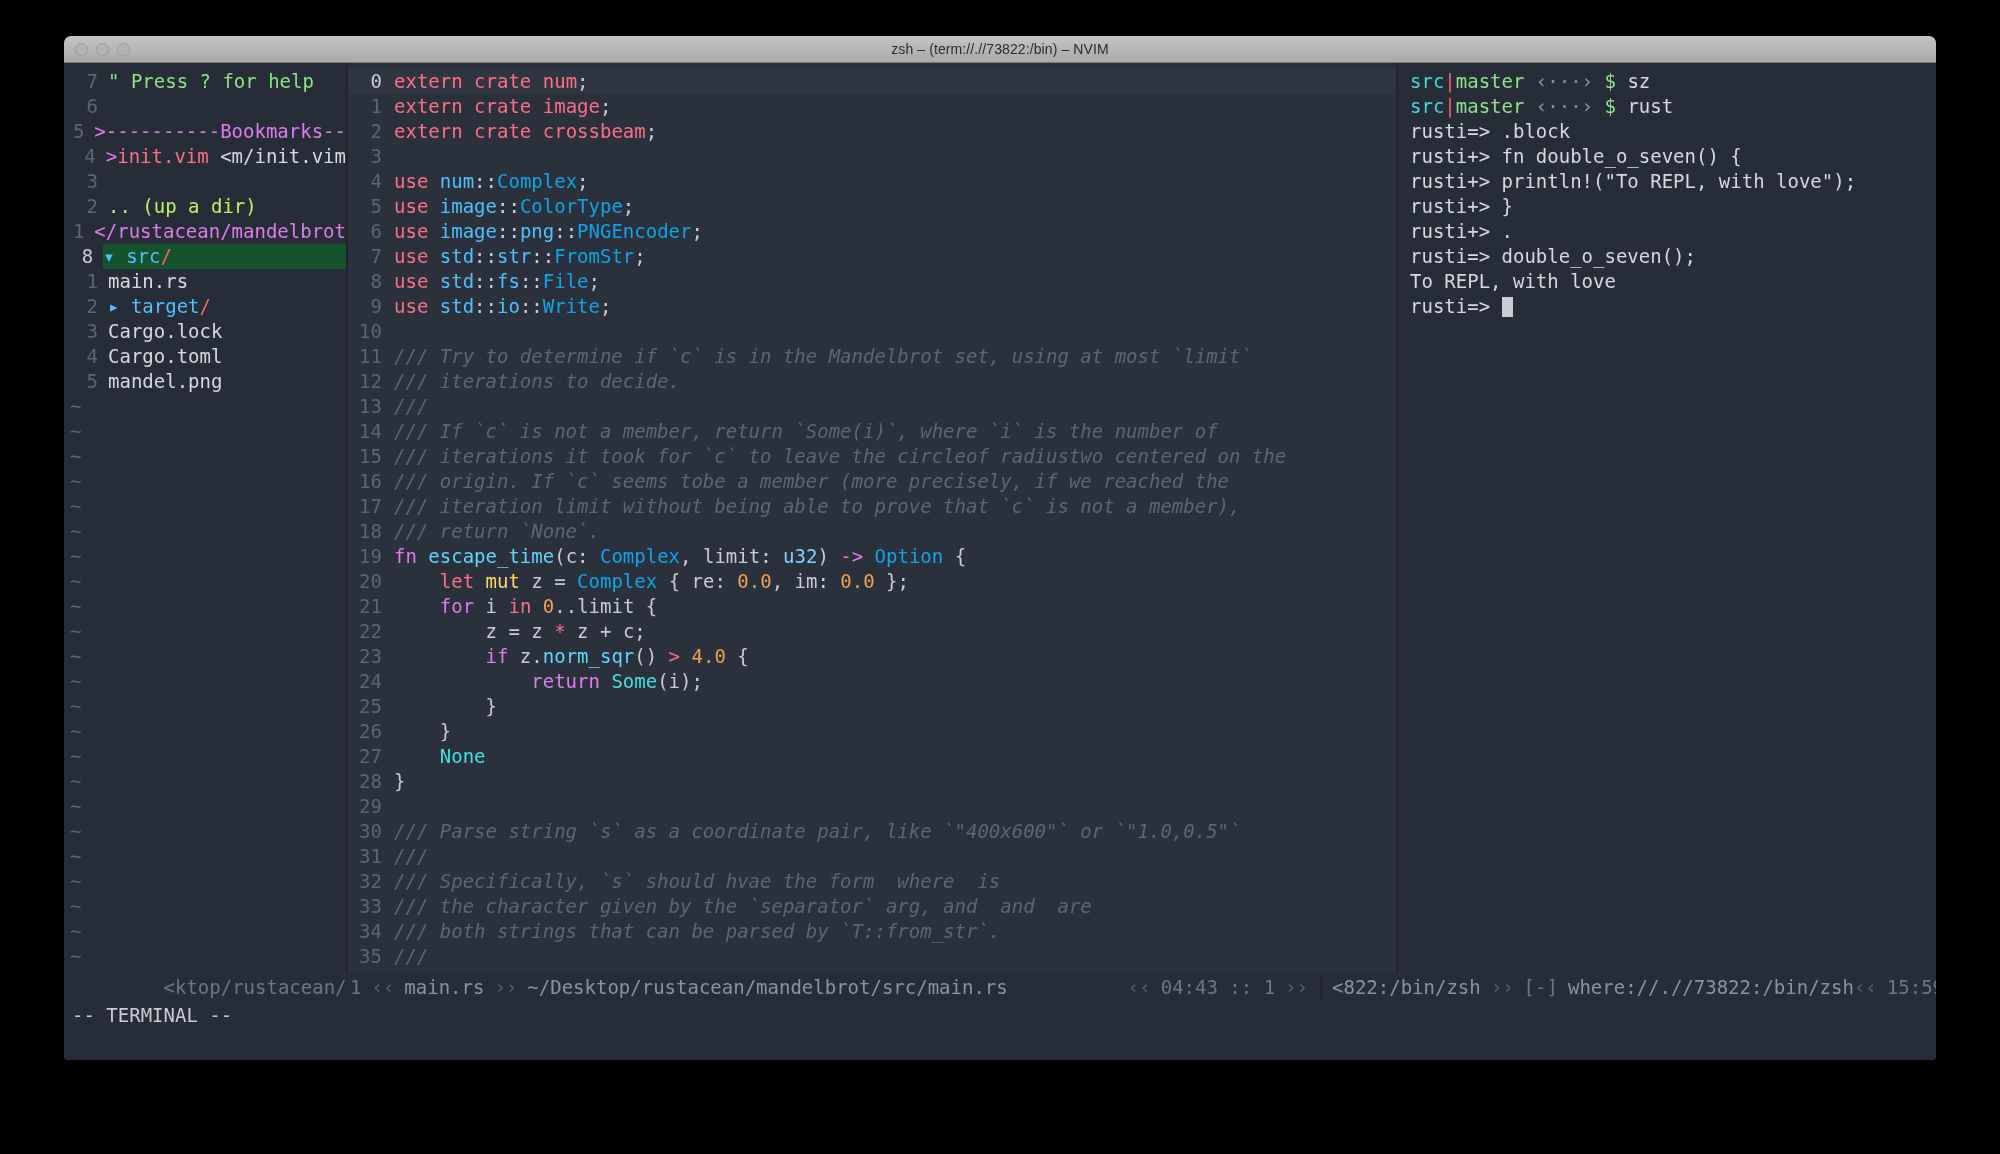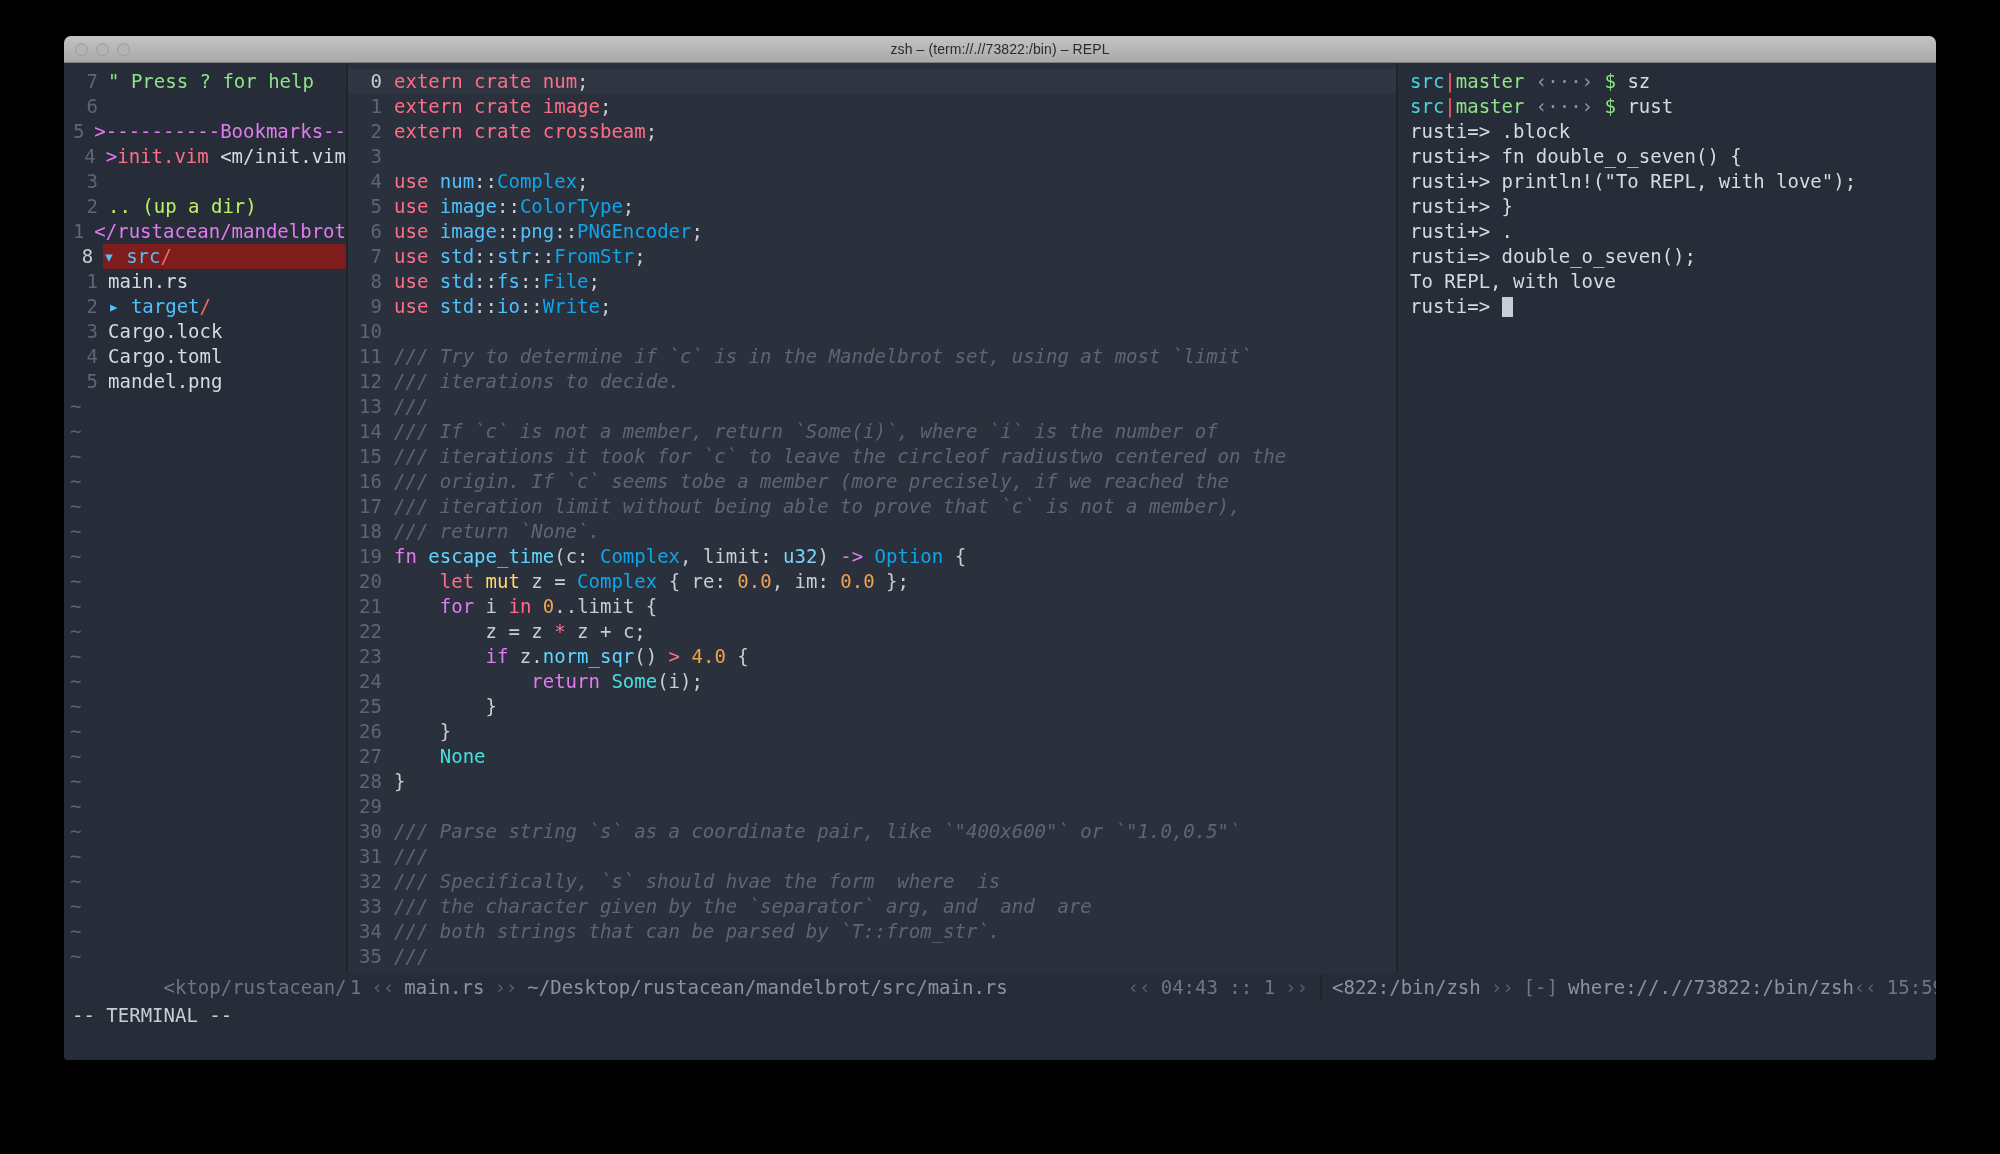--- a/index.html
+++ b/index.html
@@ -71,21 +71,21 @@
     position: relative;
     padding-top: 6px;
   }
   #tree .row { height: 25px; display: flex; }
   #tree .num {
     width: 44px; text-align: right;
     color: #5d6673; padding-right: 10px;
   }
   #tree .num.cur { color: #c7ccd6; }
   #tree .sel {
-    background: #7f1d1d;
+    background: #14532d;
     width: 100%;
   }
   .t-green  { color: #8fe388; }
   .t-magenta{ color: #e07bf0; }
   .t-pink   { color: #ff6e87; }
   .t-cyan   { color: #bef264; }
   .t-blue   { color: #4fc1ff; }
   .t-white  { color: #d4d9e2; }
   .t-red    { color: #f36a6a; }
   .tilde    { color: #3e4754; }
@@ -172,21 +172,21 @@
 <body>
 
 <div id="window">
 
   <div id="titlebar">
     <div class="traffic">
       <div class="tl"></div>
       <div class="tl"></div>
       <div class="tl"></div>
     </div>
-    <div id="title-text">zsh – (term://.//73822:/bin) – REPL</div>
+    <div id="title-text">zsh – (term://.//73822:/bin) – NVIM</div>
   </div>
 
   <div id="nvim">
 
     <div id="panes">
 
       
       <div id="tree"><div class="row"><span class="num">7</span><span style="display: inline-block; min-width: auto;"><span class="t-green">" Press ? for help</span></span></div><div class="row"><span class="num">6</span><span style="display: inline-block; min-width: auto;"><span class="t-white"></span></span></div><div class="row"><span class="num">5</span><span style="display: inline-block; min-width: auto;"><span class="t-magenta">&gt;----------Bookmarks--</span></span></div><div class="row"><span class="num">4</span><span style="display: inline-block; min-width: auto;"><span><span class="t-magenta">&gt;</span><span class="t-pink">init.vim</span><span class="t-white"> &lt;m/init.vim</span></span></span></div><div class="row"><span class="num">3</span><span style="display: inline-block; min-width: auto;"><span class="t-white"></span></span></div><div class="row"><span class="num">2</span><span style="display: inline-block; min-width: auto;"><span class="t-cyan">.. (up a dir)</span></span></div><div class="row"><span class="num">1</span><span style="display: inline-block; min-width: auto;"><span class="t-magenta">&lt;/rustacean/mandelbrot</span></span></div><div class="row"><span class="num cur">8</span><span class="sel" style="display: inline-block; min-width: 238px;"><span><span class="t-blue">▾ src</span><span class="t-red">/</span><span class="t-blue"></span></span></span></div><div class="row"><span class="num">1</span><span style="display: inline-block; min-width: auto;"><span class="t-white">main.rs</span></span></div><div class="row"><span class="num">2</span><span style="display: inline-block; min-width: auto;"><span><span class="t-blue">▸ target</span><span class="t-red">/</span><span class="t-blue"></span></span></span></div><div class="row"><span class="num">3</span><span style="display: inline-block; min-width: auto;"><span class="t-white">Cargo.lock</span></span></div><div class="row"><span class="num">4</span><span style="display: inline-block; min-width: auto;"><span class="t-white">Cargo.toml</span></span></div><div class="row"><span class="num">5</span><span style="display: inline-block; min-width: auto;"><span class="t-white">mandel.png</span></span></div><div class="row"><span class="num tilde" style="text-align: left; padding-left: 6px;">~</span></div><div class="row"><span class="num tilde" style="text-align: left; padding-left: 6px;">~</span></div><div class="row"><span class="num tilde" style="text-align: left; padding-left: 6px;">~</span></div><div class="row"><span class="num tilde" style="text-align: left; padding-left: 6px;">~</span></div><div class="row"><span class="num tilde" style="text-align: left; padding-left: 6px;">~</span></div><div class="row"><span class="num tilde" style="text-align: left; padding-left: 6px;">~</span></div><div class="row"><span class="num tilde" style="text-align: left; padding-left: 6px;">~</span></div><div class="row"><span class="num tilde" style="text-align: left; padding-left: 6px;">~</span></div><div class="row"><span class="num tilde" style="text-align: left; padding-left: 6px;">~</span></div><div class="row"><span class="num tilde" style="text-align: left; padding-left: 6px;">~</span></div><div class="row"><span class="num tilde" style="text-align: left; padding-left: 6px;">~</span></div><div class="row"><span class="num tilde" style="text-align: left; padding-left: 6px;">~</span></div><div class="row"><span class="num tilde" style="text-align: left; padding-left: 6px;">~</span></div><div class="row"><span class="num tilde" style="text-align: left; padding-left: 6px;">~</span></div><div class="row"><span class="num tilde" style="text-align: left; padding-left: 6px;">~</span></div><div class="row"><span class="num tilde" style="text-align: left; padding-left: 6px;">~</span></div><div class="row"><span class="num tilde" style="text-align: left; padding-left: 6px;">~</span></div><div class="row"><span class="num tilde" style="text-align: left; padding-left: 6px;">~</span></div><div class="row"><span class="num tilde" style="text-align: left; padding-left: 6px;">~</span></div><div class="row"><span class="num tilde" style="text-align: left; padding-left: 6px;">~</span></div><div class="row"><span class="num tilde" style="text-align: left; padding-left: 6px;">~</span></div><div class="row"><span class="num tilde" style="text-align: left; padding-left: 6px;">~</span></div><div class="row"><span class="num tilde" style="text-align: left; padding-left: 6px;">~</span></div></div>
 
       

